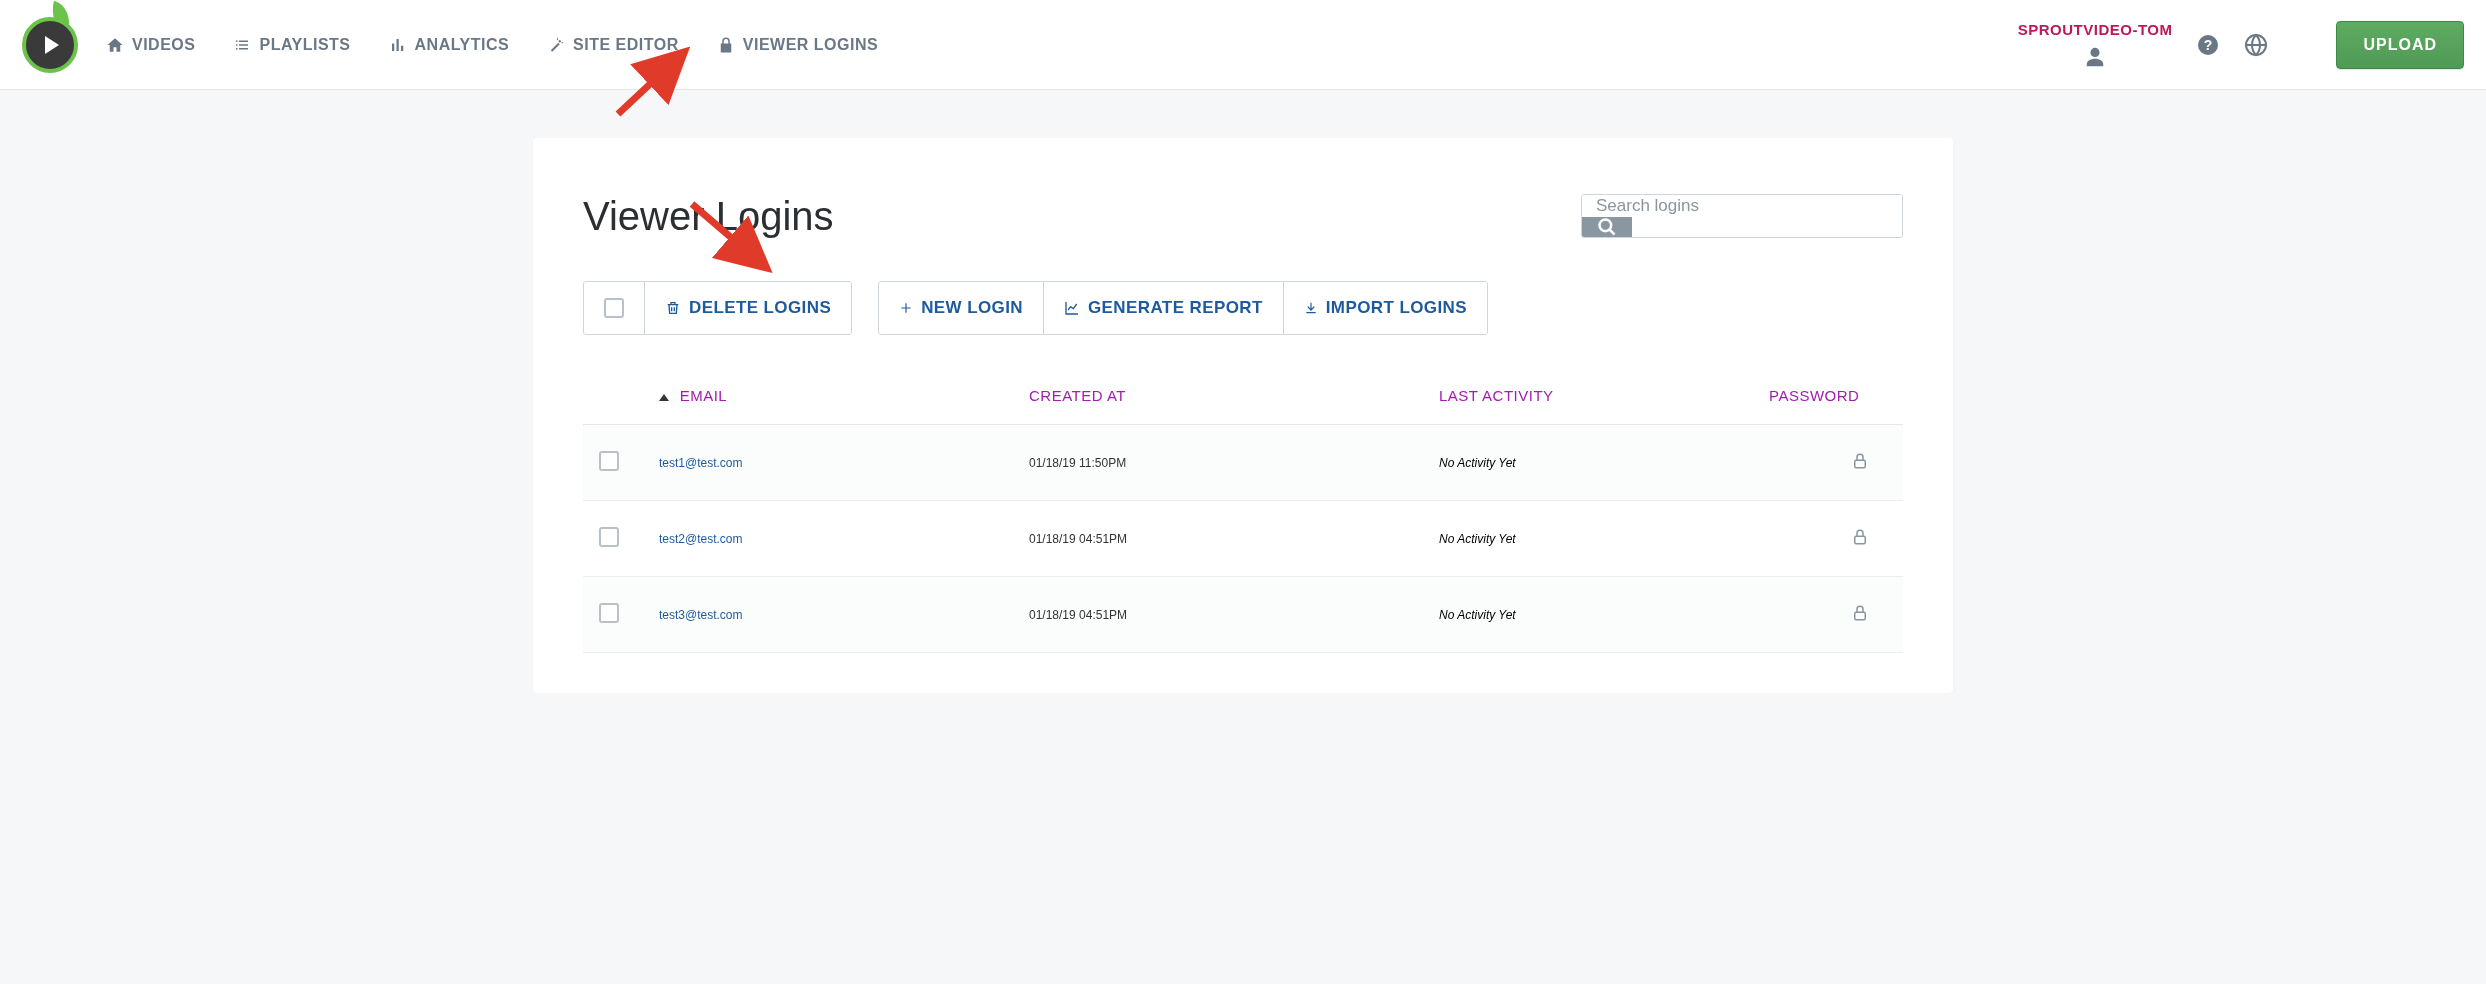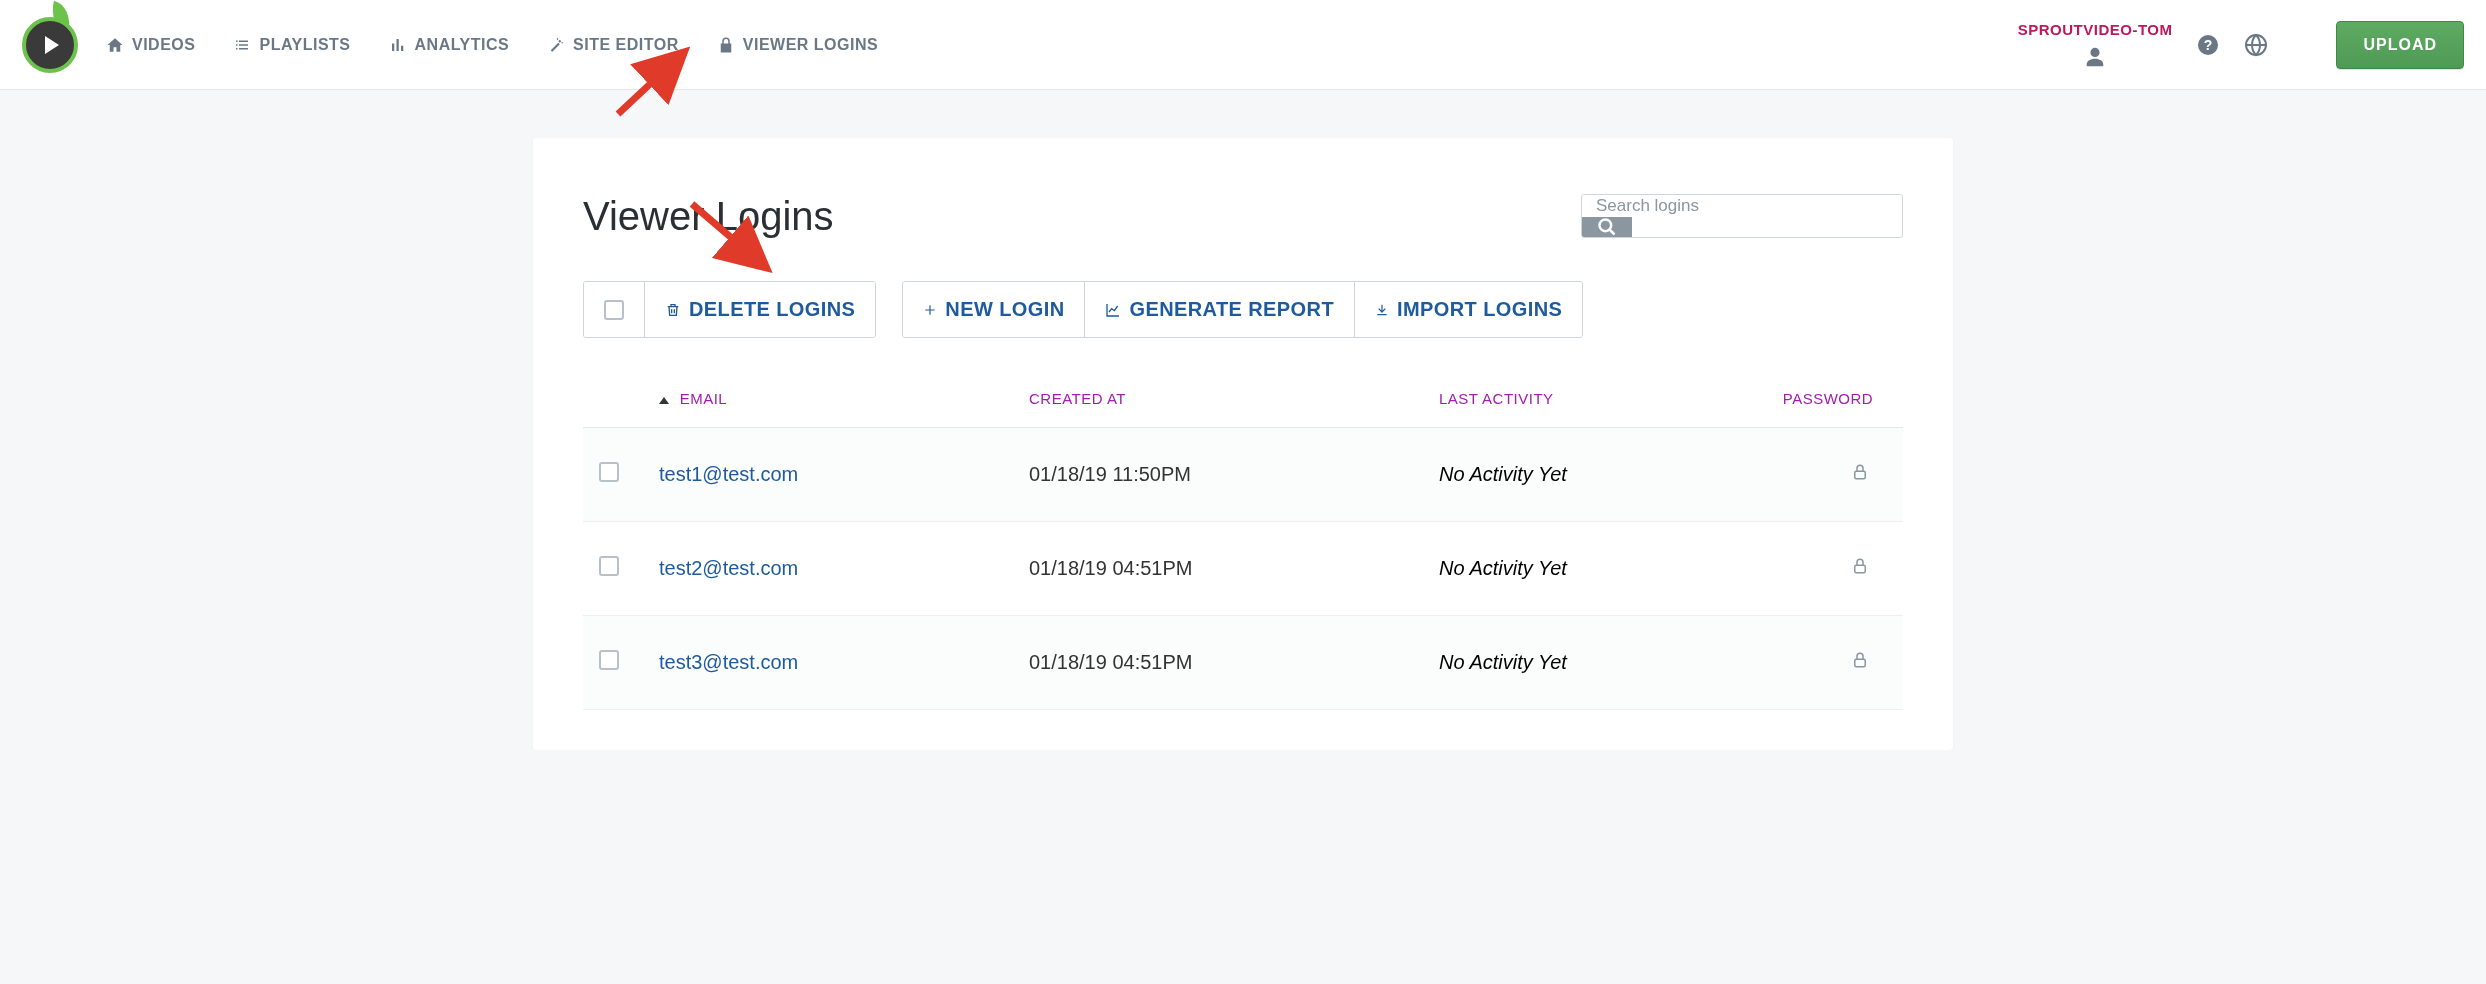--- a/index.html
+++ b/index.html
@@ -160,21 +160,21 @@
     border: 1px solid #cfd6db;
     border-radius: 3px;
     overflow: hidden;
   }
   .btn-group .seg {
     padding: 16px 20px;
     display: flex;
     align-items: center;
     gap: 8px;
     font-weight: 700;
-    font-size: 20px;
+    font-size: 17px;
     letter-spacing: 0.4px;
     color: #1e5a9e;
     background: #fff;
     border: none;
     cursor: pointer;
     text-transform: uppercase;
   }
   .btn-group .seg + .seg { border-left: 1px solid #cfd6db; }
   .btn-group .seg.checkbox-seg { padding: 16px 20px; }
   .chk {
@@ -193,25 +193,25 @@
   table.data thead th {
     text-align: left;
     font-size: 15px;
     font-weight: 400;
     letter-spacing: 0.5px;
     color: #a21caf;
     text-transform: uppercase;
     padding: 12px 16px 20px;
     border-bottom: 1px solid #e5e8ea;
   }
-  table.data thead th.password { text-align: center; }
+  table.data thead th.password { text-align: left; }
   table.data tbody td {
-    padding: 34px 16px;
+    padding: 26px 16px;
     border-bottom: 1px solid #eceef0;
-    font-size: 20px;
+    font-size: 12px;
   }
   table.data tbody tr:nth-child(odd) { background: #fbfcfc; }
   .email-link { color: #1e5a9e; text-decoration: none; }
   .muted-italic { color: #000000; font-style: italic; }
   .lock-cell { text-align: right; padding-right: 34px !important; }
   .lock-icon { color: #8a96a0; }
   .col-check { width: 60px; }
   .col-email { width: 370px; }
   .col-created { width: 410px; }
   .col-activity { width: auto; }

